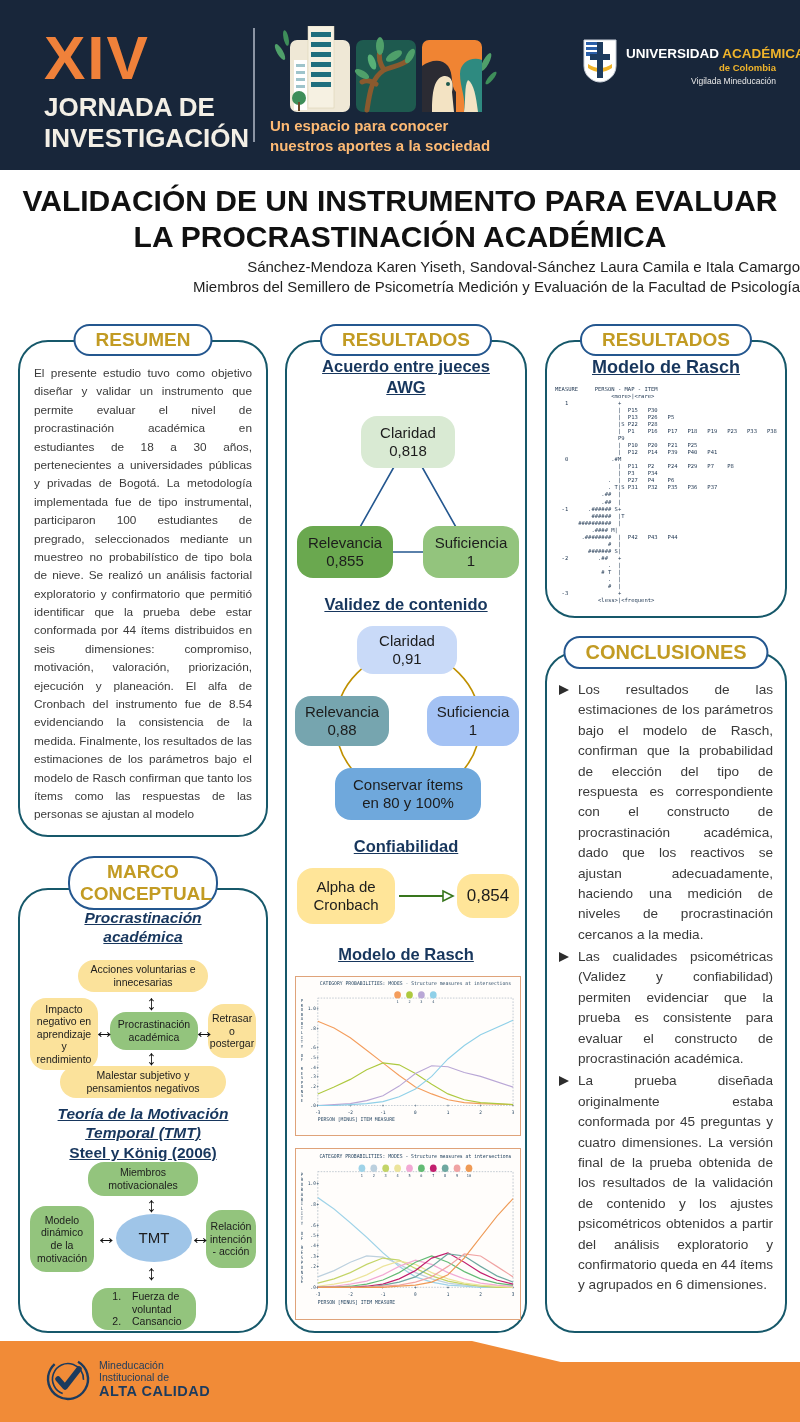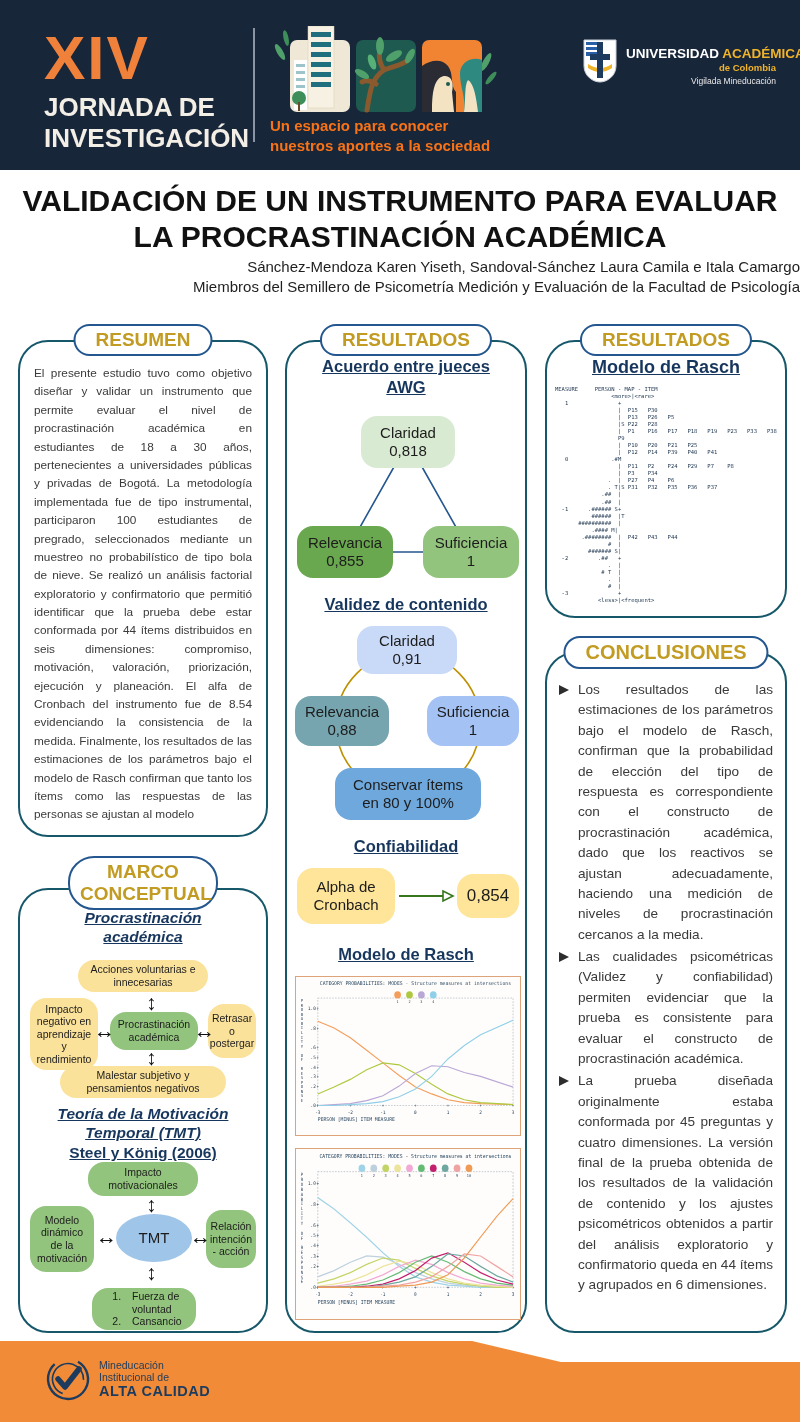--- a/index.html
+++ b/index.html
@@ -4,21 +4,21 @@
 <style>
   * { margin:0; padding:0; box-sizing:border-box; }
   body { font-family:"Liberation Sans", sans-serif; background:#ffffff; }
   .page { position:relative; width:800px; height:1422px; background:#ffffff; overflow:hidden; }
 
   
   .header { position:absolute; left:0; top:0; width:800px; height:170px; background:#18263a; }
   .xiv { position:absolute; left:44px; top:22px; font-size:62px; font-weight:700; color:#f0813a; letter-spacing:2px; }
   .jornada { position:absolute; left:44px; top:92px; font-size:26px; font-weight:800; color:#f3efe6; line-height:1.2; }
   .hdr-divider { position:absolute; left:253px; top:28px; width:2px; height:114px; background:#8b94a3; }
-  .tagline { position:absolute; left:270px; top:116px; font-size:15px; font-weight:700; color:#f97316; line-height:1.3; }
+  .tagline { position:absolute; left:270px; top:116px; font-size:15px; font-weight:700; color:#fdba74; line-height:1.3; }
   .uni { position:absolute; right:18px; top:38px; width:200px; }
   .uni-name { position:absolute; left:44px; top:8px; font-size:13.5px; font-weight:800; white-space:nowrap; }
   .uni-name .w { color:#ffffff; } .uni-name .g { color:#f0b42a; }
   .uni-sub { position:absolute; left:44px; top:24px; width:150px; text-align:right; font-size:9.5px; font-weight:700; color:#f0b42a; }
   .uni-vig { position:absolute; left:44px; top:38px; width:150px; text-align:right; font-size:8.5px; color:#e8e8e8; }
 
   
   .main-title { position:absolute; left:0; width:800px; text-align:center; font-size:30px; font-weight:700; color:#111; white-space:nowrap; }
   .authors { position:absolute; left:0; width:800px; text-align:right; font-size:15px; color:#1f1f1f; }
 
@@ -172,21 +172,21 @@
       <span class="arrow-glyph" style="left:164px; top:60px;">↔</span>
     </div>
 
     <div class="sec-head" style="position:absolute; left:0; right:0; top:214px; font-size:15.5px;">
       <div style="font-style:italic;">Teoría de la Motivación</div>
       <div style="font-style:italic;">Temporal (TMT)</div>
       <div>Steel y König (2006)</div>
     </div>
 
     <div style="position:absolute; left:10px; top:272px; width:226px; height:168px;">
-      <div class="dbox" style="left:58px; top:0; width:110px; height:34px; background:#93c47d; font-size:10.5px;">Impacto motivacionales</div>
+      <div class="dbox" style="left:58px; top:0; width:110px; height:34px; background:#93c47d; font-size:10.5px;">Miembros motivacionales</div>
       <div class="dbox" style="left:0; top:44px; width:64px; height:66px; background:#93c47d; font-size:10.5px;">Modelo dinámico de la motivación</div>
       <div class="dbox" style="left:86px; top:52px; width:76px; height:48px; background:#9fc5e8; border-radius:50%; font-size:15px; font-weight:400;">TMT</div>
       <div class="dbox" style="left:176px; top:48px; width:50px; height:58px; background:#93c47d; font-size:10.5px;">Relación intención - acción</div>
       <div class="dbox" style="left:62px; top:126px; width:104px; height:42px; background:#93c47d; font-size:10.5px; align-items:flex-start;">
         <ol class="tmt-list">
           <li>Fuerza de voluntad</li>
           <li>Cansancio</li>
         </ol>
       </div>
       <span class="arrow-glyph" style="left:116px; top:32px;">↕</span>

